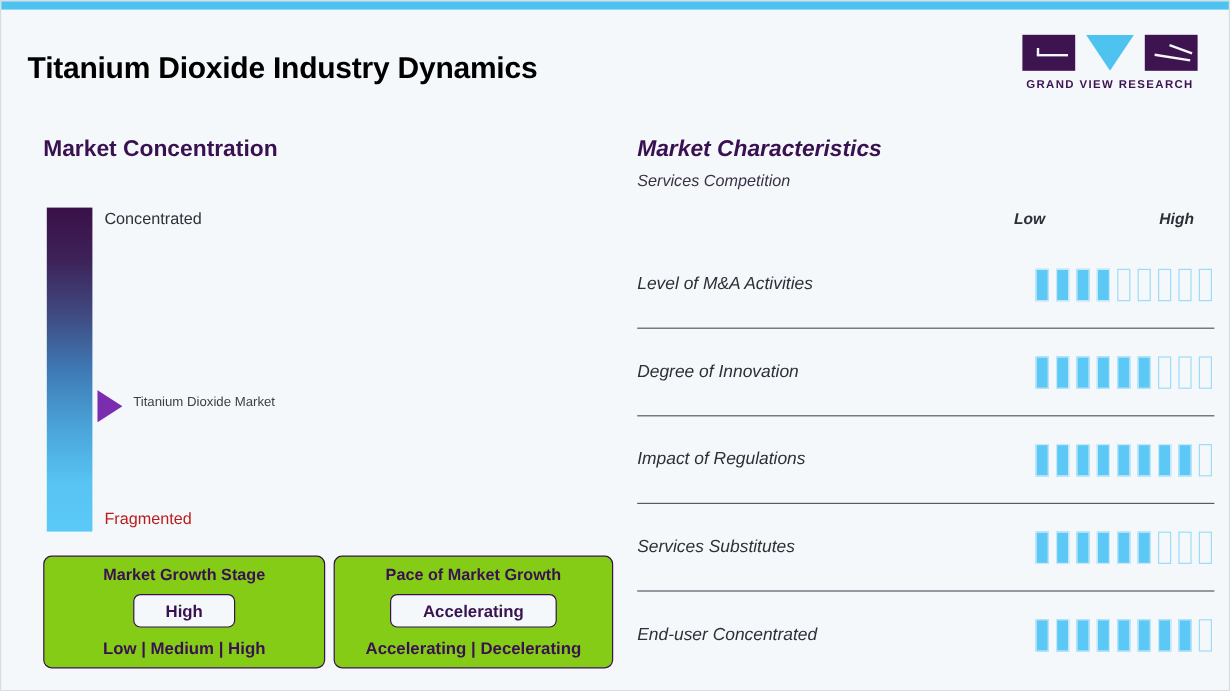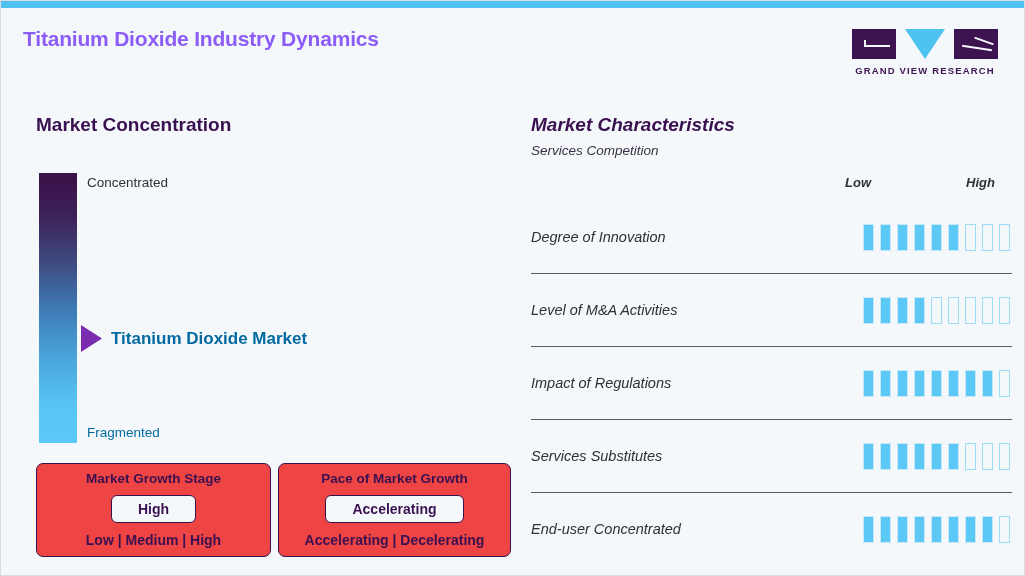--- a/index.html
+++ b/index.html
@@ -30,24 +30,24 @@
     top: 0; left: 0;
     width: 1025px;
     height: 7px;
     background: #4ec3f0;
   }
 
   
   #page-title {
     position: absolute;
     left: 22px;
-    top: 26px;
-    font-size: 21px;
-    font-weight: bold;
-    color: #8b5cf6;
+    top: 42px;
+    font-size: 25px;
+    font-weight: bold;
+    color: #000000;
     letter-spacing: -0.2px;
     white-space: nowrap;
   }
 
   #logo {
     position: absolute;
     right: 26px;
     top: 28px;
     width: 146px;
     margin-left: 44px;
@@ -152,50 +152,50 @@
     left: 86px;
     top: 174px;
     font-size: 13.5px;
     color: #2f2f38;
   }
   #label-fragmented {
     position: absolute;
     left: 86px;
     top: 424px;
     font-size: 13.5px;
-    color: #0369a1;
+    color: #b91c1c;
   }
 
   #market-marker {
     position: absolute;
     left: 80px;
     top: 324px;
     width: 21px;
     height: 27px;
     background: #7b2db0;
     clip-path: polygon(0 0, 100% 50%, 0 100%);
   }
   #market-marker-label {
     position: absolute;
     left: 110px;
     top: 328px;
-    font-size: 17px;
-    font-weight: bold;
-    color: #0369a1;
+    font-size: 11px;
+    font-weight: normal;
+    color: #404040;
     white-space: nowrap;
   }
 
   
   .stat-box {
     position: absolute;
     top: 462px;
     height: 94px;
     border: 1.4px solid #3a1150;
     border-radius: 7px;
-    background: #ef4444;
+    background: #84cc16;
     box-sizing: border-box;
     display: flex;
     flex-direction: column;
     align-items: center;
     justify-content: space-between;
     padding: 7px 8px 8px 8px;
   }
   #growth-stage-box { left: 35px; width: 235px; }
   #growth-pace-box  { left: 277px; width: 233px; }
 
@@ -352,42 +352,42 @@
     <div id="characteristics-heading">Market Characteristics</div>
     <div id="characteristics-sub">Services Competition</div>
 
     <div id="scale-labels">
       <span>Low</span>
       <span>High</span>
     </div>
 
     <div id="rating-rows">
         <div class="rating-row">
-          <div class="rating-label">Degree of Innovation</div>
+          <div class="rating-label">Level of M&amp;A Activities</div>
           <div class="rating-bars">
             <span class="seg filled"></span>
             <span class="seg filled"></span>
             <span class="seg filled"></span>
             <span class="seg filled"></span>
-            <span class="seg filled"></span>
-            <span class="seg filled"></span>
+            <span class="seg"></span>
+            <span class="seg"></span>
             <span class="seg"></span>
             <span class="seg"></span>
             <span class="seg"></span>
           </div>
         </div>
         <div class="rating-row">
-          <div class="rating-label">Level of M&amp;A Activities</div>
+          <div class="rating-label">Degree of Innovation</div>
           <div class="rating-bars">
             <span class="seg filled"></span>
             <span class="seg filled"></span>
             <span class="seg filled"></span>
             <span class="seg filled"></span>
-            <span class="seg"></span>
-            <span class="seg"></span>
+            <span class="seg filled"></span>
+            <span class="seg filled"></span>
             <span class="seg"></span>
             <span class="seg"></span>
             <span class="seg"></span>
           </div>
         </div>
         <div class="rating-row">
           <div class="rating-label">Impact of Regulations</div>
           <div class="rating-bars">
             <span class="seg filled"></span>
             <span class="seg filled"></span>

